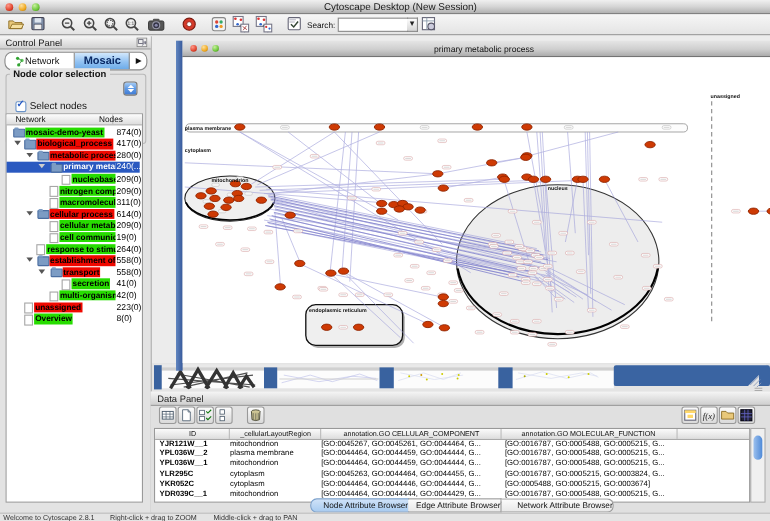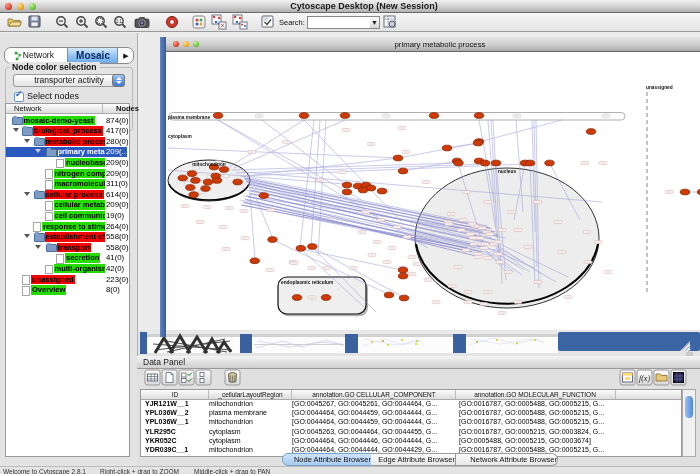--- a/index.html
+++ b/index.html
@@ -4,21 +4,21 @@
 <style>
 html,body{margin:0;padding:0;}
 body{width:700px;height:474px;position:relative;overflow:hidden;
   font-family:"Liberation Sans",sans-serif;background:#ececec;}
 .abs{position:absolute;}
 
 #mactitle{left:0;top:0;width:700px;height:12px;
   background:linear-gradient(#f0f0f0,#d5d5d5 50%,#b0b0b0);
   border-bottom:1px solid #6a6a6a;}
 #mactitle .t{position:absolute;left:0;right:0;top:1px;text-align:center;
-  font-size:9px;font-weight:bold;color:#1a1a1a;margin-left:28px;}
+  font-size:9px;font-weight:normal;color:#1a1a1a;margin-left:28px;}
 .light{position:absolute;top:2.5px;width:7px;height:7px;border-radius:50%;}
 
 #toolbar{left:0;top:13px;width:700px;height:18px;
   background:linear-gradient(#f6f6f6,#e4e4e4);border-bottom:1px solid #9b9b9b;}
 #searchlbl{position:absolute;left:279px;top:4.5px;font-size:7.5px;color:#111;}
 #searchbox{position:absolute;left:307px;top:2.5px;width:62px;height:11px;
   background:#fff;border:1px solid #888;}
 #searcharrow{position:absolute;left:370px;top:2.5px;width:9px;height:11px;
   background:linear-gradient(#fdfdfd,#d6d6d6);border:1px solid #888;border-left:none;
   font-size:7px;text-align:center;line-height:11px;color:#222;}
@@ -55,21 +55,21 @@
 #checkbox{position:absolute;left:14px;top:58.5px;width:8px;height:8px;background:#fff;
   border:1px solid #6a93c8;border-radius:2px;}
 #checkmark{position:absolute;left:15px;top:55.5px;font-size:9px;color:#2257c5;font-weight:bold;}
 #checklbl{position:absolute;left:27px;top:58px;font-size:9px;color:#111;}
 
 #treebox{position:absolute;left:5px;top:70px;width:123px;height:352px;background:#fff;
   border:1px solid #9a9a9a;}
 #treehdr{position:absolute;left:0;top:0;width:123px;height:9px;
   background:linear-gradient(#fcfcfc,#ddd);border-bottom:1px solid #aaa;font-size:7.5px;color:#111;}
 #treehdr .n1{position:absolute;left:8px;top:0px;}
-#treehdr .n2{position:absolute;left:110px;top:0px;font-weight:bold;}
+#treehdr .n2{position:absolute;left:84px;top:0px;}
 #treehdr .sep{position:absolute;left:96px;top:0;width:1px;height:9px;background:#bbb;}
 .trow{position:absolute;left:0;width:123px;height:10.6px;font-size:8px;white-space:nowrap;}
 .trow .hl{position:absolute;top:0.5px;height:9.6px;line-height:9.6px;padding:0 1px;color:#000;overflow:hidden;font-size:7.5px;font-weight:bold;}
 .trow .cnt{position:absolute;left:100px;top:0.5px;height:9.6px;line-height:9.6px;color:#000;font-size:7.8px;}
 .green{background:#27dc00;}
 .red{background:#f00800;}
 .trow .arr{position:absolute;top:2.5px;width:0;height:0;
   border-left:3px solid transparent;border-right:3px solid transparent;border-top:4.2px solid #555;}
 .fold{position:absolute;top:1.8px;width:9px;height:6.5px;background:#7c9cc4;border:1px solid #4a6da0;border-radius:1px;}
 .fold:before{content:"";position:absolute;left:0;top:-2px;width:4px;height:2px;background:#7c9cc4;border-radius:1px 1px 0 0;}
@@ -627,34 +627,41 @@
 <text x="2" y="86" font-size="4.8" font-weight="bold" fill="#111" text-anchor="start" font-family="Liberation Sans,sans-serif">cytoplasm</text>
 <text x="43" y="113.5" font-size="4.8" font-weight="bold" fill="#111" text-anchor="middle" font-family="Liberation Sans,sans-serif">mitochondrion</text>
 <text x="341" y="121" font-size="4.8" font-weight="bold" fill="#111" text-anchor="middle" font-family="Liberation Sans,sans-serif">nucleus</text>
 <text x="115" y="232" font-size="4.8" font-weight="bold" fill="#111" text-anchor="start" font-family="Liberation Sans,sans-serif">endoplasmic reticulum</text>
 <text x="480" y="37" font-size="4.8" font-weight="bold" fill="#111" text-anchor="start" font-family="Liberation Sans,sans-serif">unassigned</text>
 </svg>
     </div>
 </div>
 
 <div class="abs" id="cpanel">
+  <div id="cphead">
+      <span>Control Panel</span>
+    <svg width="10" height="9">
+        <rect x="0.5" y="0.5" width="9" height="8" fill="#eee" stroke="#888"></rect>
+        <rect x="2" y="2" width="4" height="3.5" fill="none" stroke="#667" stroke-width="0.8"></rect>
+        <path d="M5 7.5 L8.5 4 M8.5 4 l-2.2 0.3 M8.5 4 l-0.3 2.2" stroke="#667" stroke-width="0.8" fill="none"></path>
+      </svg>
+  </div>
   <div id="cptabs">
     <div id="tabnet">&nbsp;&nbsp;Network</div>
     <svg id="tabneticon" width="8" height="10">
         <circle cx="2" cy="2" r="1.5" fill="#3a3"></circle>
         <circle cx="6" cy="4" r="1.5" fill="#6c6"></circle>
         <circle cx="3" cy="8" r="1.5" fill="#3a3"></circle>
         <path d="M2 2 L6 4 L3 8" stroke="#383" stroke-width="0.7" fill="none"></path>
       </svg>
     <div id="tabmosaic">Mosaic</div>
     <div id="tabarr">▶</div>
   </div>
   <div id="groupbox"></div>
   <div id="grouplbl">Node color selection</div>
-  <div id="combo">transporter activity</div>
   <div id="combobtn"></div>
   <div id="checkbox"></div>
   <div id="checkmark">✓</div>
   <div id="checklbl">Select nodes</div>
   <div id="treebox">
     <div id="treehdr">
         <span class="n1">Network</span>
         <span class="sep"></span>
         <span class="n2">Nodes</span>
       </div>
@@ -673,21 +680,21 @@
         <span class="arr" style="left:17.5px;"></span>
         <span class="fold" style="left:27.5px;"></span>
         <span class="hl red" style="left:38.5px;max-width:58px;">metabolic process</span>
         <span class="cnt" style="">280(0)</span>
       </div>
       <div class="trow" style="top:42.8px;">
         <span style="position:absolute;left:0;top:0;width:121px;height:10.6px;background:#2a59c0;"></span>
         <span class="arr" style="left:29.0px;border-top-color:#ccc;"></span>
         <span class="fold" style="left:39.5px;"></span>
         <span class="hl" style="left:50.5px;max-width:46px;color:#fff;">primary metabo</span>
-        <span class="cnt" style="color:#fff;">209(...</span>
+        <span class="cnt" style="color:#fff;">240(...</span>
       </div>
       <div class="trow" style="top:53.4px;">
         <span class="file" style="left:50.0px;"></span>
         <span class="hl green" style="left:59.0px;max-width:38px;">nucleobase-</span>
         <span class="cnt" style="">209(0)</span>
       </div>
       <div class="trow" style="top:64.0px;">
         <span class="file" style="left:38.5px;"></span>
         <span class="hl green" style="left:47.5px;max-width:49px;">nitrogen compo</span>
         <span class="cnt" style="">209(0)</span>

